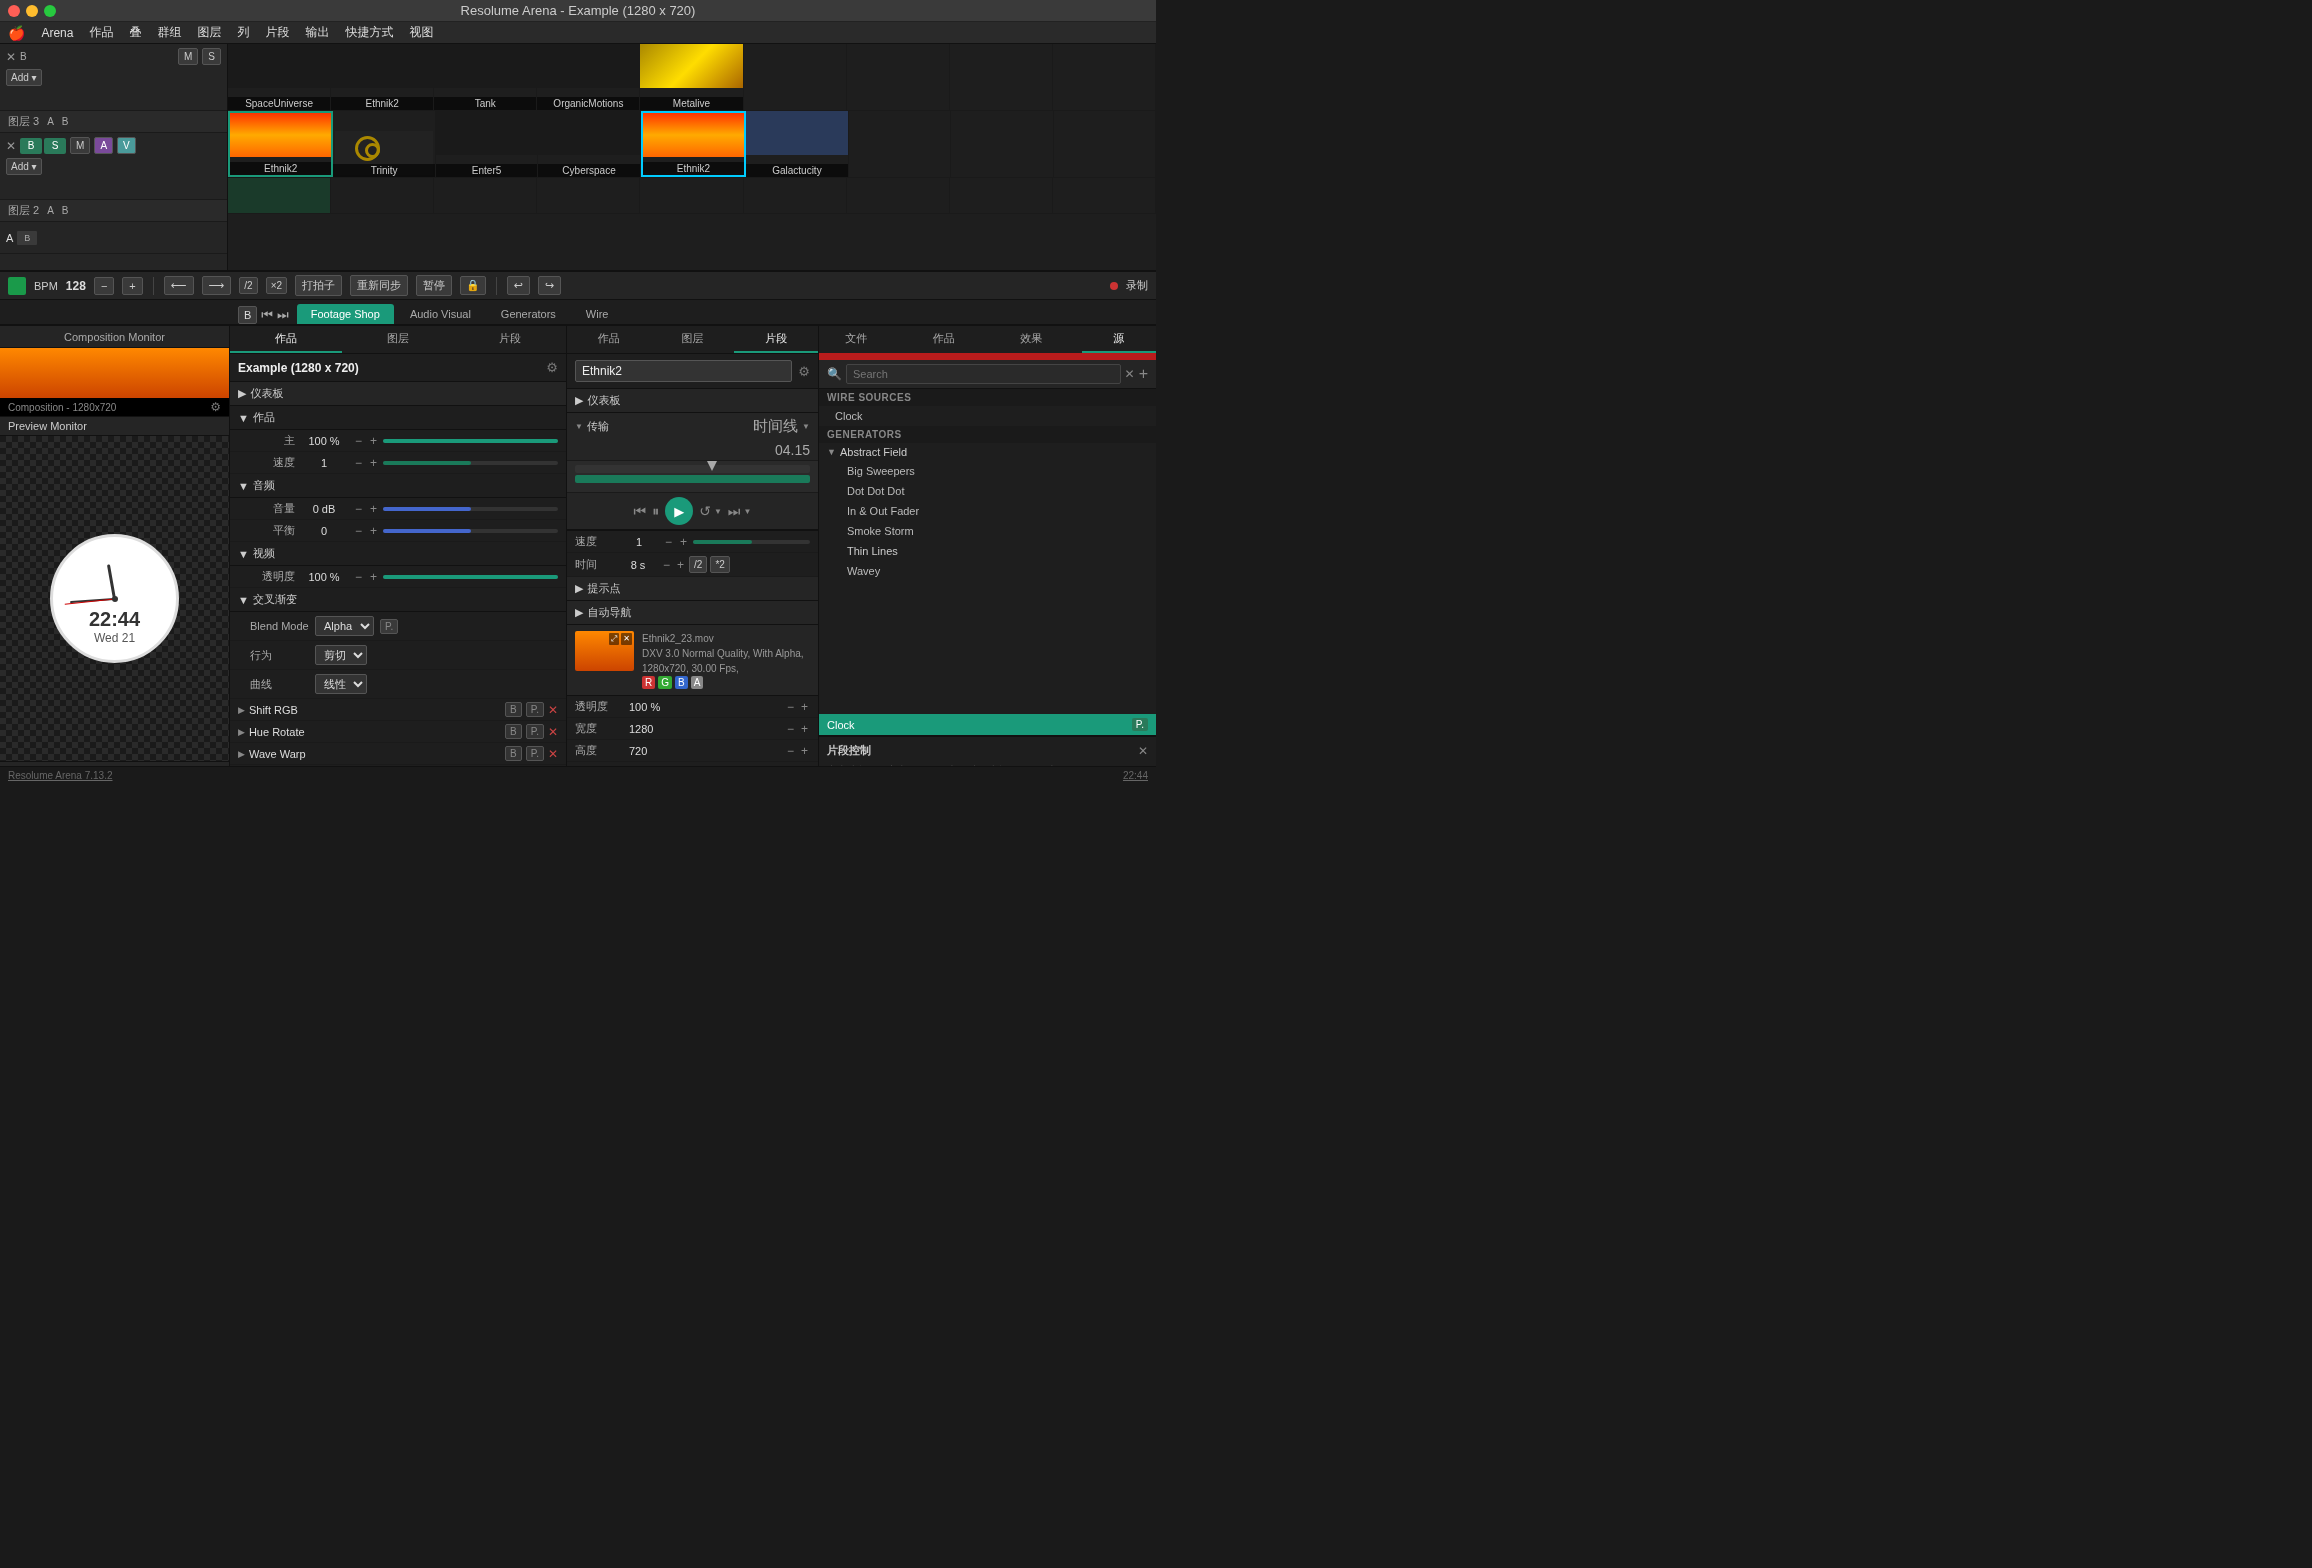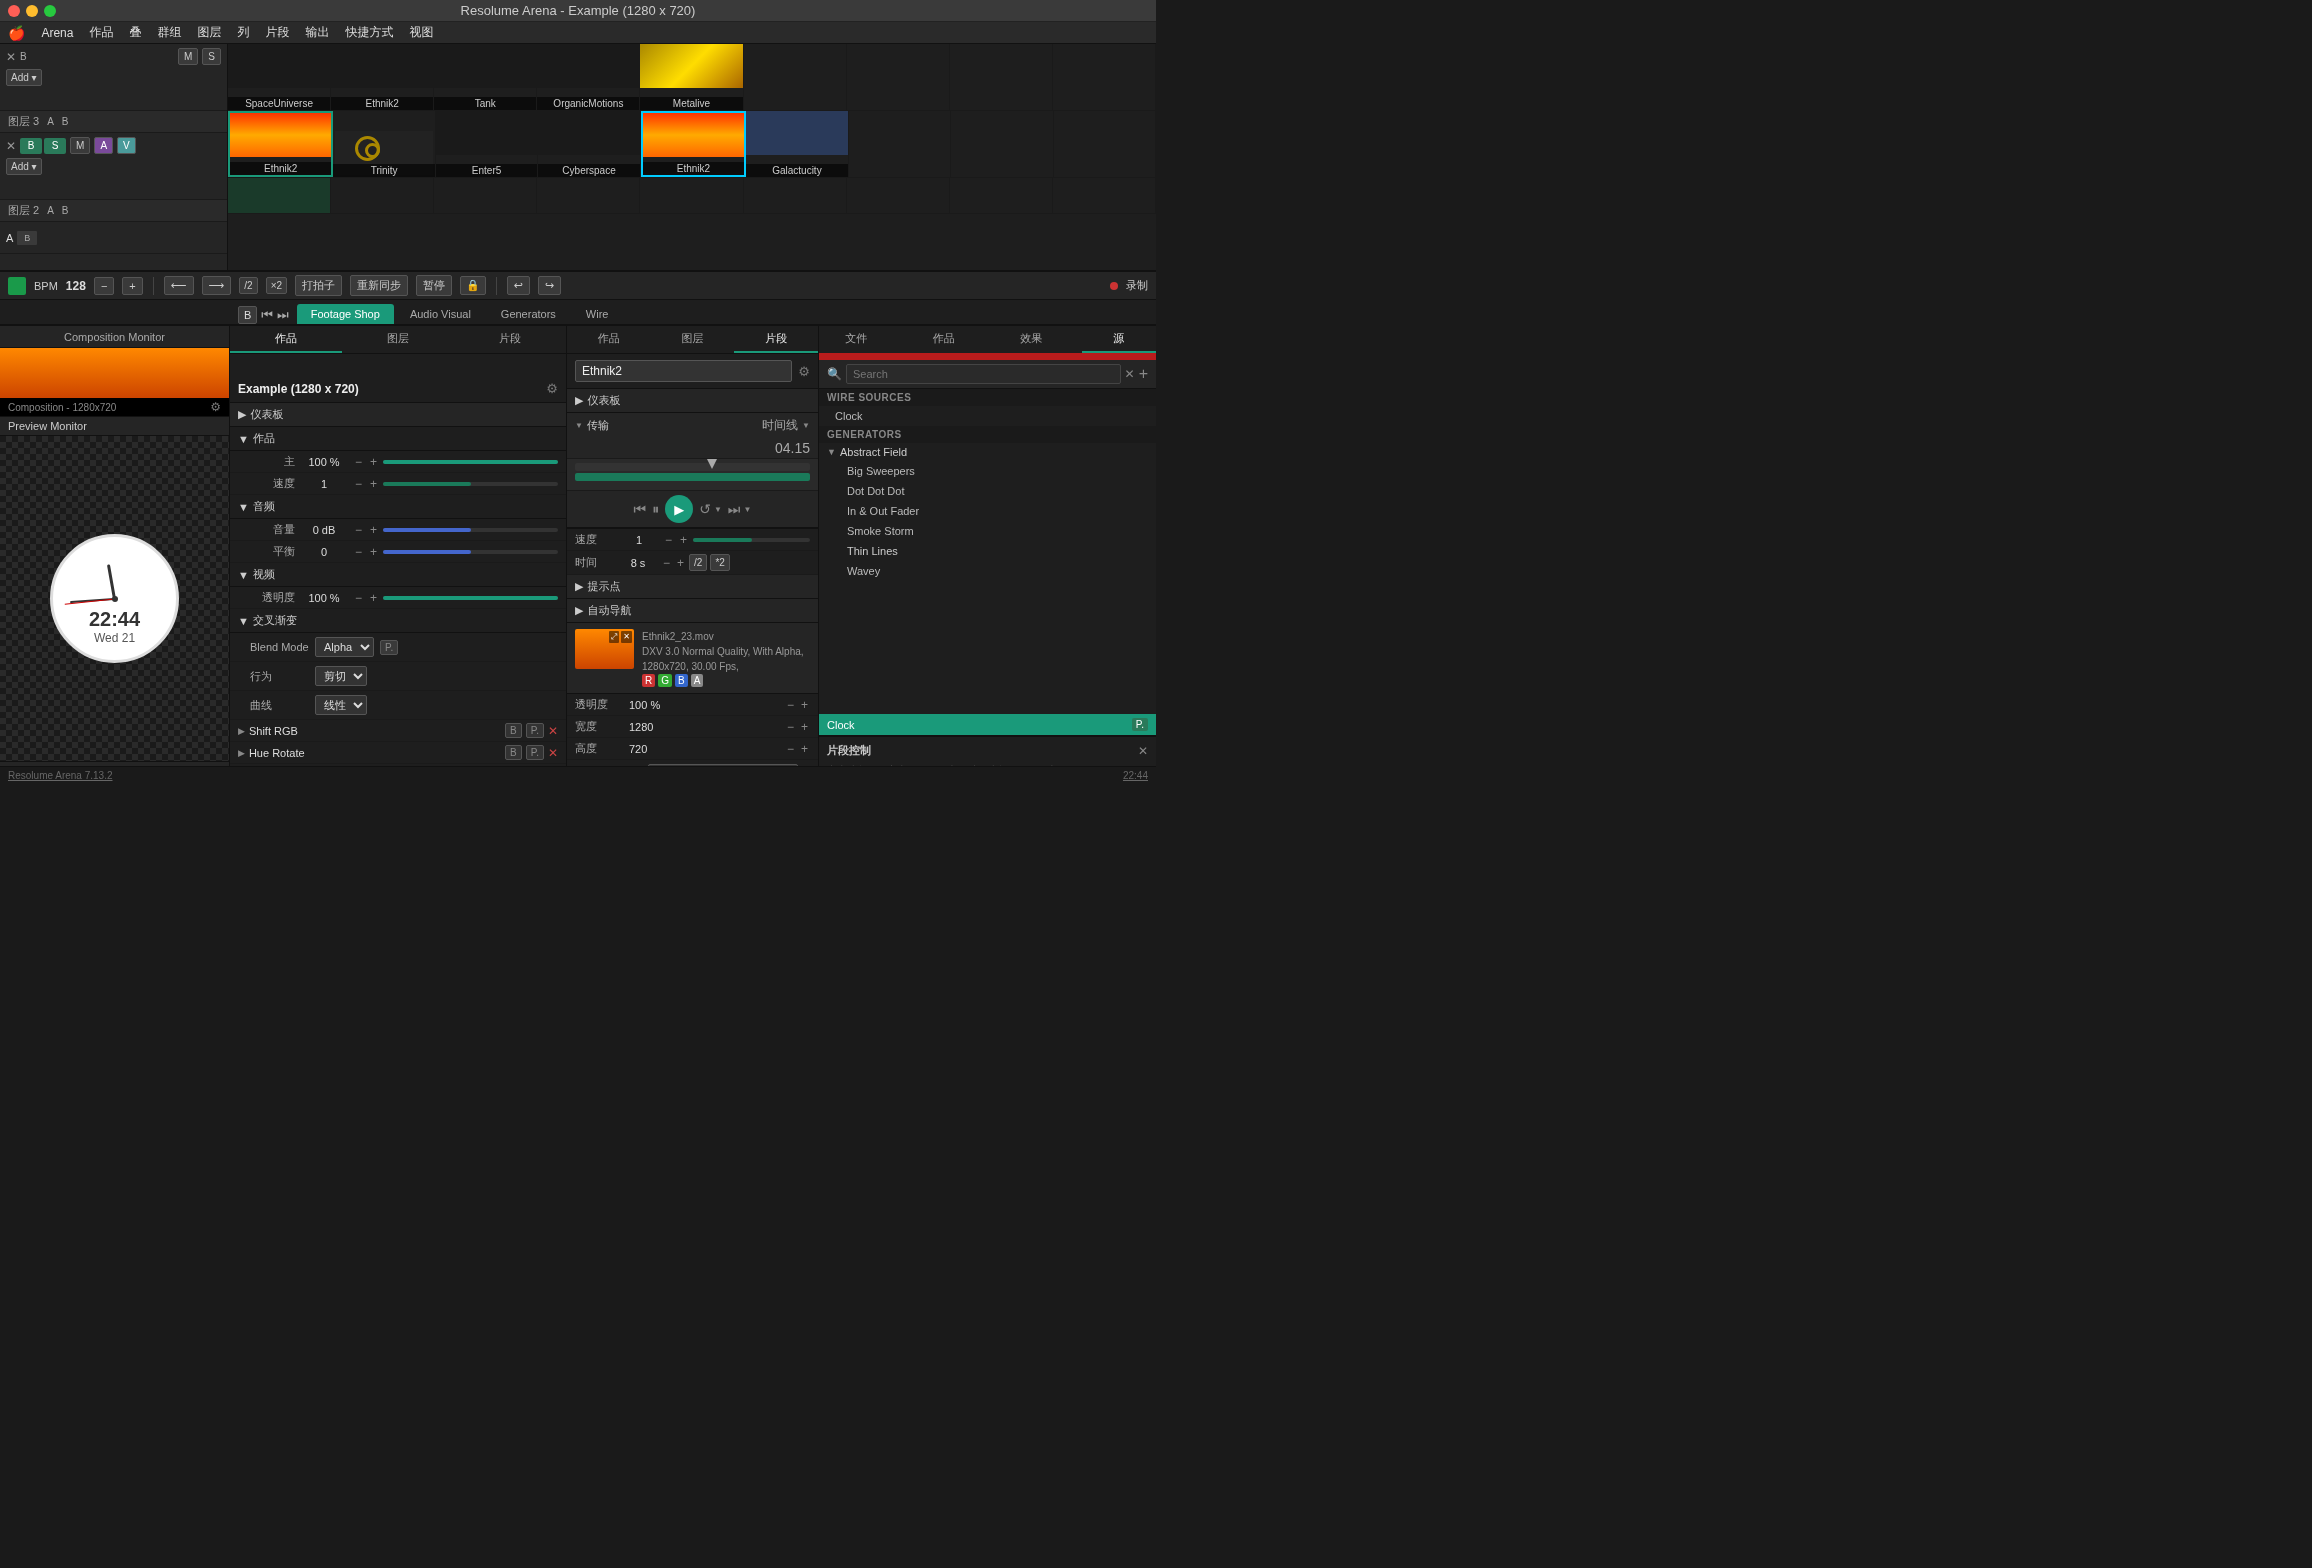--- a/index.html
+++ b/index.html
@@ -305,21 +305,20 @@
       gap: 4px;
     }
     .section-title span { font-size: 11px; color: #ccc; }
     .triangle { font-size: 8px; color: #888; }
     .comp-title-row {
       display: flex;
       align-items: center;
       justify-content: space-between;
       padding: 6px 8px;
       border-bottom: 1px solid #111;
-      margin-top: 21px;
     }
     .comp-name { font-size: 12px; color: #eee; font-weight: bold; }
     .gear-btn { color: #777; cursor: pointer; font-size: 13px; }
     .param-row {
       display: flex;
       align-items: center;
       padding: 3px 8px 3px 20px;
       border-bottom: 1px solid #1a1a1a;
       gap: 4px;
     }
@@ -999,21 +998,21 @@
 
     <div class="section-expand">
       <span>▶</span>
       <span>仪表板</span>
     </div>
 
     <div style="background:#252525; border-bottom:1px solid #111;">
       <div style="display:flex; align-items:center; padding:4px 8px; gap:4px;">
         <span style="font-size:8px; color:#888;">▼</span>
         <span style="font-size:11px; color:#ccc; flex:1;">传输</span>
-        <span style="font-size:12px; color:#aaa;margin-left:24px;">时间线</span>
+        <span style="font-size:15px; color:#aaa;margin-left:24px;">时间线</span>
         <span style="font-size:8px; color:#888;">▼</span>
       </div>
 
       <div style="display:flex; align-items:center; justify-content:flex-end; padding:2px 8px; border-bottom:1px solid #1a1a1a;">
         <span style="font-size:14px; color:#aaa;">04.15</span>
       </div>
 
       <div style="padding:4px 8px; background:#2a2a2a; border-bottom:1px solid #1a1a1a; position:relative; height:32px;">
         <div style="height:8px; background:#333; border-radius:2px; margin-bottom:2px; position:relative;">
           <div style="position:absolute; top:-4px; left:56%; width:0; height:0; border-left:5px solid transparent; border-right:5px solid transparent; border-top:10px solid #aaa;"></div>

